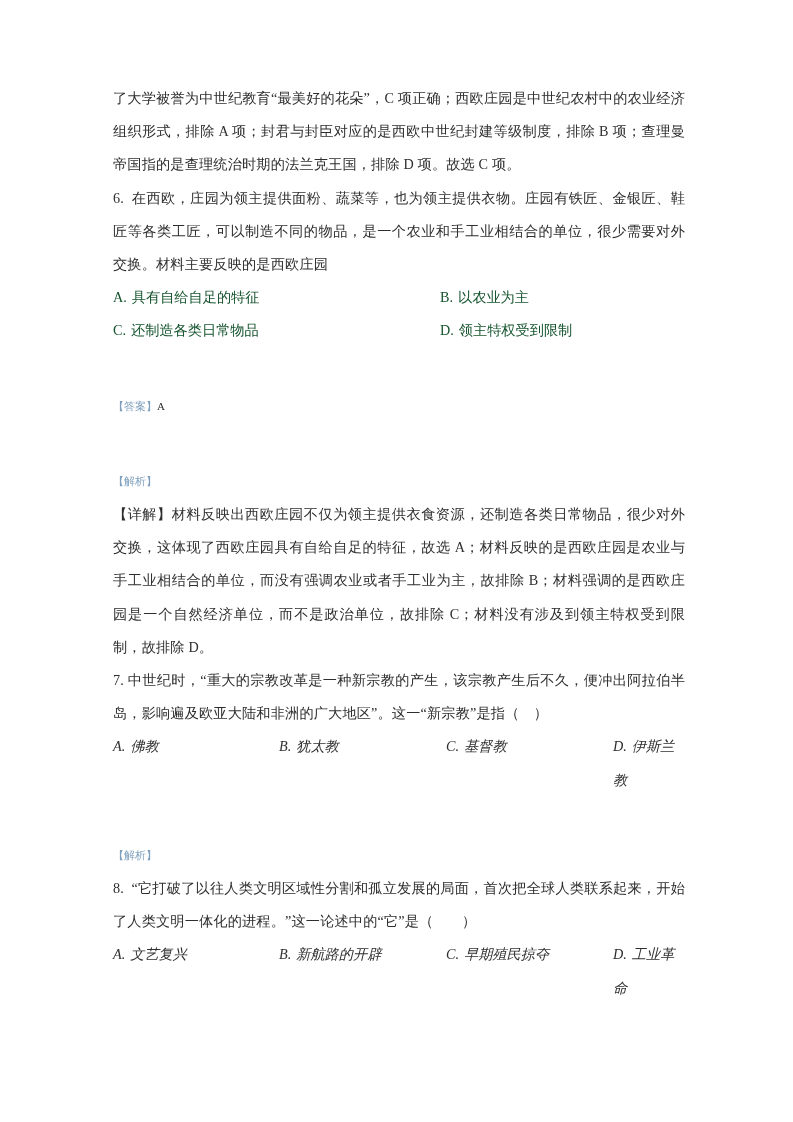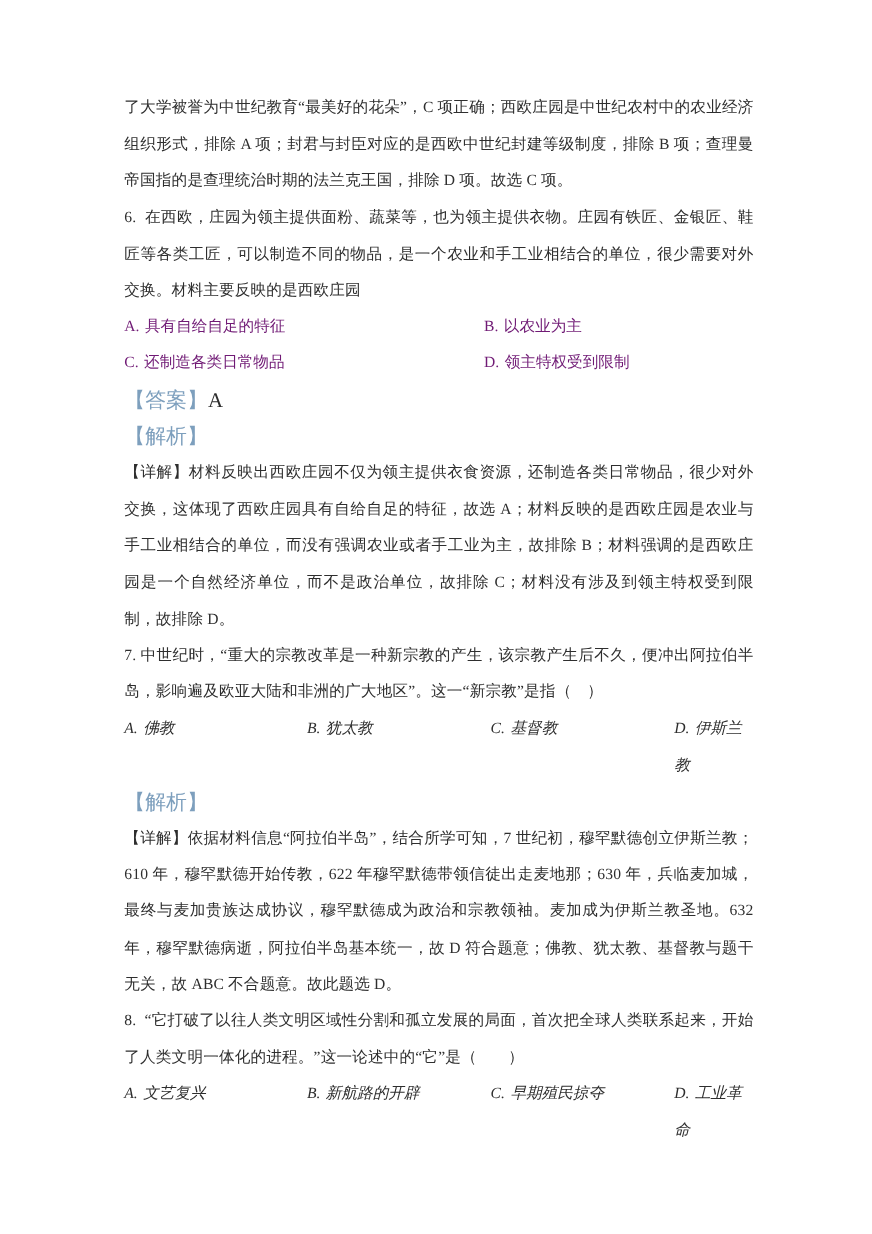--- a/index.html
+++ b/index.html
@@ -37,21 +37,21 @@
     text-justify: inter-ideograph;
     letter-spacing: 0.15px;
     color: #2e2e2e;
     margin: 0;
   }
   
   .opt-row-2 {
     display: flex;
     font-size: 14.2px;
     line-height: 33.2px;
-    color: #701a75;
+    color: #14532d;
   }
   .opt-row-2 .col {
     box-sizing: border-box;
   }
   .opt-row-2 .c1 { width: 327px; }
   .opt-row-2 .c2 { width: 245px; }
 
   .opt-row-4 {
     display: flex;
     font-size: 14.2px;
@@ -62,24 +62,25 @@
   .opt-row-4 .col { box-sizing: border-box; }
   .opt-row-4 .q1 { width: 166px; }
   .opt-row-4 .q2 { width: 167px; }
   .opt-row-4 .q3 { width: 167px; }
   .opt-row-4 .q4 { width: 72px; }
 
   .opt-letter { margin-right: 5px; }
 
   
   .ans-line {
-    font-size: 19px;
+    font-size: 11px;
     line-height: 33.2px;
     color: #2e2e2e;
     white-space: nowrap;
+    margin-top: 42px;
   }
   .tag-blue {
     color: #7d9fbd;
   }
   .ans-val {
     color: #2e2e2e;
   }
   
   .watermark {
     position: absolute;
@@ -121,21 +122,20 @@
 
     <div class="opt-row-4">
       <div class="col q1"><span class="opt-letter">A.</span><span>佛教</span></div>
       <div class="col q2"><span class="opt-letter">B.</span><span>犹太教</span></div>
       <div class="col q3"><span class="opt-letter">C.</span><span>基督教</span></div>
       <div class="col q4"><span class="opt-letter">D.</span><span>伊斯兰教</span></div>
     </div>
 
     <div class="ans-line"><span class="tag-blue">【解析】</span></div>
 
-    <p class="para"><span>【详解】</span><span>依据材料信息“阿拉伯半岛”，结合所学可知，7 世纪初，穆罕默德创立伊斯兰教；610 年，穆罕默德开始传教，622 年穆罕默德带领信徒出走麦地那；630 年，兵临麦加城，最终与麦加贵族达成协议，穆罕默德成为政治和宗教领袖。麦加成为伊斯兰教圣地。632 年，穆罕默德病逝，阿拉伯半岛基本统一，故 D 符合题意；佛教、犹太教、基督教与题干无关，故 ABC 不合题意。故此题选 D。</span></p>
 
     <p class="para"><span>8.</span>&nbsp;&nbsp;<span>“它打破了以往人类文明区域性分割和孤立发展的局面，首次把全球人类联系起来，开始了人类文明一体化的进程。”这一论述中的“它”是（　　）</span></p>
 
     <div class="opt-row-4">
       <div class="col q1"><span class="opt-letter">A.</span><span>文艺复兴</span></div>
       <div class="col q2"><span class="opt-letter">B.</span><span>新航路的开辟</span></div>
       <div class="col q3"><span class="opt-letter">C.</span><span>早期殖民掠夺</span></div>
       <div class="col q4"><span class="opt-letter">D.</span><span>工业革命</span></div>
     </div>
 

